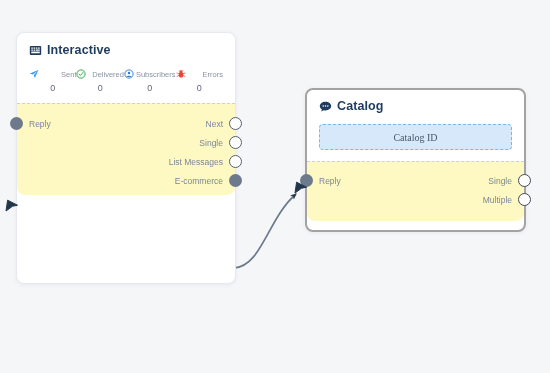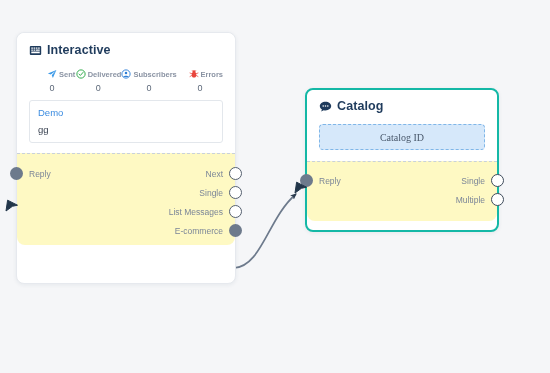--- a/index.html
+++ b/index.html
@@ -62,23 +62,23 @@
     box-shadow: 0 1px 4px rgba(30,50,80,0.07);
   }
   #node-interactive .node-footer {
     height: 92px;
   }
 
   
   #node-catalog {
     left: 305px;
     top: 88px;
-    width: 194px;
+    width: 221px;
     height: 144px;
-    border: 2px solid #14b8a6;
+    border: 2px solid #a3a3a3;
     box-shadow: 0 1px 4px rgba(30,50,80,0.07);
   }
   #node-catalog .node-body {
     padding: 9px 12px 11px 12px;
   }
   #node-catalog .node-footer {
     height: 60px;
     border-top: 1px dashed #c9d1da;
   }
 
@@ -105,24 +105,23 @@
     display: flex;
     margin-top: 12px;
   }
   .stat {
     flex: 1 1 0;
     text-align: center;
   }
   .stat-top {
     display: flex;
     align-items: center;
-    justify-content: flex-end;
+    justify-content: space-between;
     gap: 2px;
     white-space: nowrap;
-    font-weight: bold;
   }
   .stat-ico {
     display: inline-flex;
     width: 10px; height: 10px;
     flex: 0 0 10px;
     align-items: center; justify-content: center;
   }
   .stat-label {
     font-size: 7.5px;
     color: #8a93a3;
@@ -329,24 +328,20 @@
               </svg>
             </span>
             <span class="stat-label">Errors</span>
           </div>
           <div class="stat-value">0</div>
         </div>
 
       </div>
 
 
-      <div class="msg-box">
-        <div class="msg-title">Demo</div>
-        <div class="msg-text">gg</div>
-      </div>
 
     </div>
 
     <div class="node-footer">
 
       <div class="port-row left" style="top:13px;">
         <span class="port-dot filled"></span>
         <span class="port-label">Reply</span>
       </div>
 

